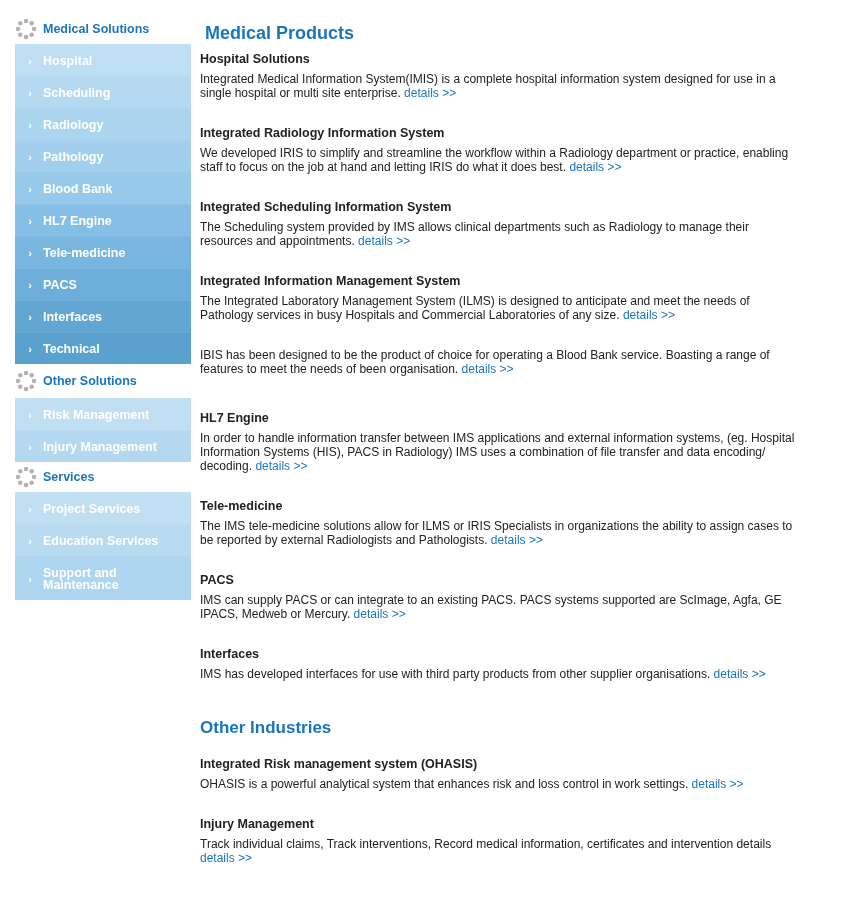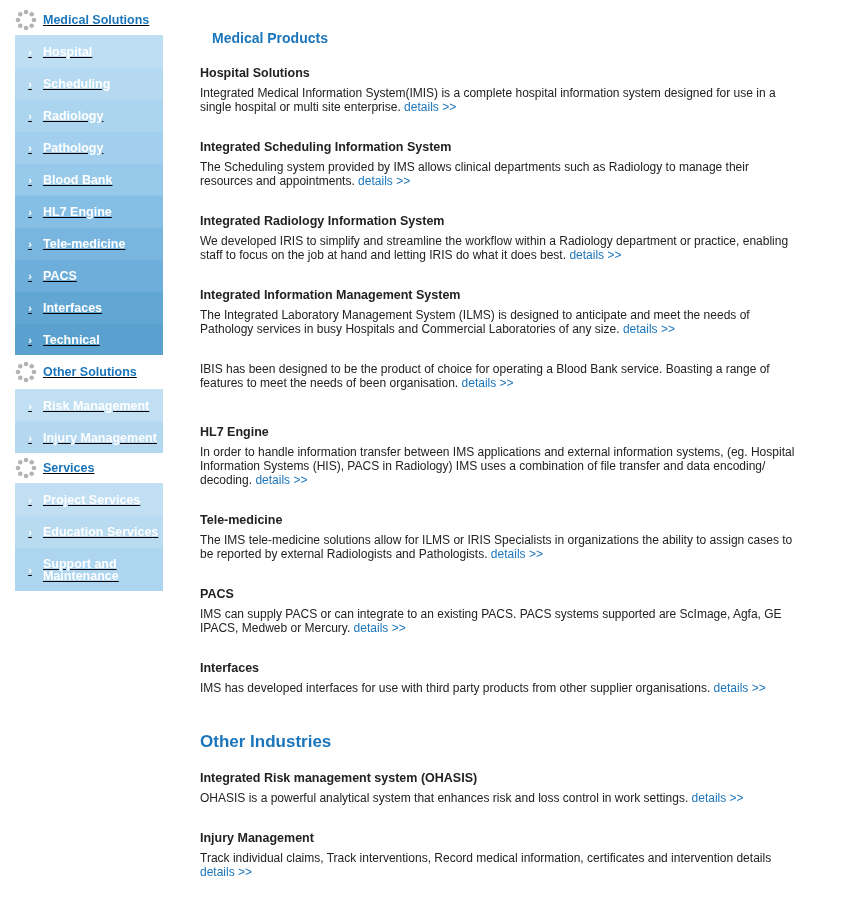--- a/index.html
+++ b/index.html
@@ -1,28 +1,28 @@
 <!DOCTYPE html>
 <html><head>
 <meta charset="utf-8">
 <style>
   html, body { margin: 0; padding: 0; background: #ffffff; }
   body { width: 848px; height: 906px; position: relative; font-family: "Liberation Sans", sans-serif; overflow: hidden; }
 
-  .sidebar { position: absolute; left: 15px; top: 5px; width: 148px; text-decoration: underline; }
+  .sidebar { position: absolute; left: 15px; top: 14px; width: 176px; }
   .side-head { height: 30px; display: flex; align-items: center; background: #fff; }
   .side-head .spin { width: 22px; height: 22px; margin-left: 0px; margin-right: 6px; position: relative; }
   .side-head .label { color: #1b75bb; font-weight: bold; font-size: 12.5px; }
   .side-item { height: 32px; display: flex; align-items: center; color: #ffffff; font-weight: bold; font-size: 12.5px; cursor: pointer; border-top: 1px solid rgba(255,255,255,0.08); box-sizing: border-box; }
   .side-item .chev { width: 26px; text-align: center; font-size: 11px; color: #fff; padding-left: 2px; }
   .side-item .txt { line-height: 12px; }
   .side-item.tall { height: 44px; }
 
   .main { position: absolute; left: 200px; top: 18px; width: 600px; }
-  .main h1 { margin: 12px; font-size: 14px; color: #1b75bb; font-weight: bold; height: 24px; }
+  .main h1 { margin: 5px; font-size: 18px; color: #1b75bb; font-weight: bold; height: 24px; }
   .entry { font-size: 12px; color: #222; }
   .entry .title { font-weight: bold; color: #222; font-size: 12.5px; margin: 0 0 6px 0; }
   .entry .desc { line-height: 14px; margin: 0; }
   .entry a { color: #1b75bb; text-decoration: none; }
   .subhead { color: #1b75bb; font-weight: bold; font-size: 17px; }
 </style>
 </head>
 <body>
 
 <div class="sidebar">
@@ -138,27 +138,27 @@
 
 <div class="main">
   <h1>Medical Products</h1>
 
   <div class="entry" style="margin-top:4px">
     <p class="title">Hospital Solutions</p>
     <p class="desc"><span>Integrated Medical Information System(IMIS) is a complete hospital information system designed for use in a single hospital or multi site enterprise.</span> <a href="#">details &gt;&gt;</a></p>
   </div>
 
   <div class="entry" style="margin-top:26px">
-    <p class="title">Integrated Scheduling Information System</p>
-    <p class="desc"><span>The Scheduling system provided by IMS allows clinical departments such as Radiology to manage their resources and appointments.</span> <a href="#">details &gt;&gt;</a></p>
+    <p class="title">Integrated Radiology Information System</p>
+    <p class="desc"><span>We developed IRIS to simplify and streamline the workflow within a Radiology department or practice, enabling staff to focus on the job at hand and letting IRIS do what it does best.</span> <a href="#">details &gt;&gt;</a></p>
   </div>
 
   <div class="entry" style="margin-top:26px">
-    <p class="title">Integrated Radiology Information System</p>
-    <p class="desc"><span>We developed IRIS to simplify and streamline the workflow within a Radiology department or practice, enabling staff to focus on the job at hand and letting IRIS do what it does best.</span> <a href="#">details &gt;&gt;</a></p>
+    <p class="title">Integrated Scheduling Information System</p>
+    <p class="desc"><span>The Scheduling system provided by IMS allows clinical departments such as Radiology to manage their resources and appointments.</span> <a href="#">details &gt;&gt;</a></p>
   </div>
 
   <div class="entry" style="margin-top:26px">
     <p class="title">Integrated Information Management System</p>
     <p class="desc"><span>The Integrated Laboratory Management System (ILMS) is designed to anticipate and meet the needs of Pathology services in busy Hospitals and Commercial Laboratories of any size.</span> <a href="#">details &gt;&gt;</a></p>
   </div>
 
   <div class="entry" style="margin-top:26px">
     <p class="desc"><span>IBIS has been designed to be the product of choice for operating a Blood Bank service. Boasting a range of features to meet the needs of been organisation.</span> <a href="#">details &gt;&gt;</a></p>
   </div>

